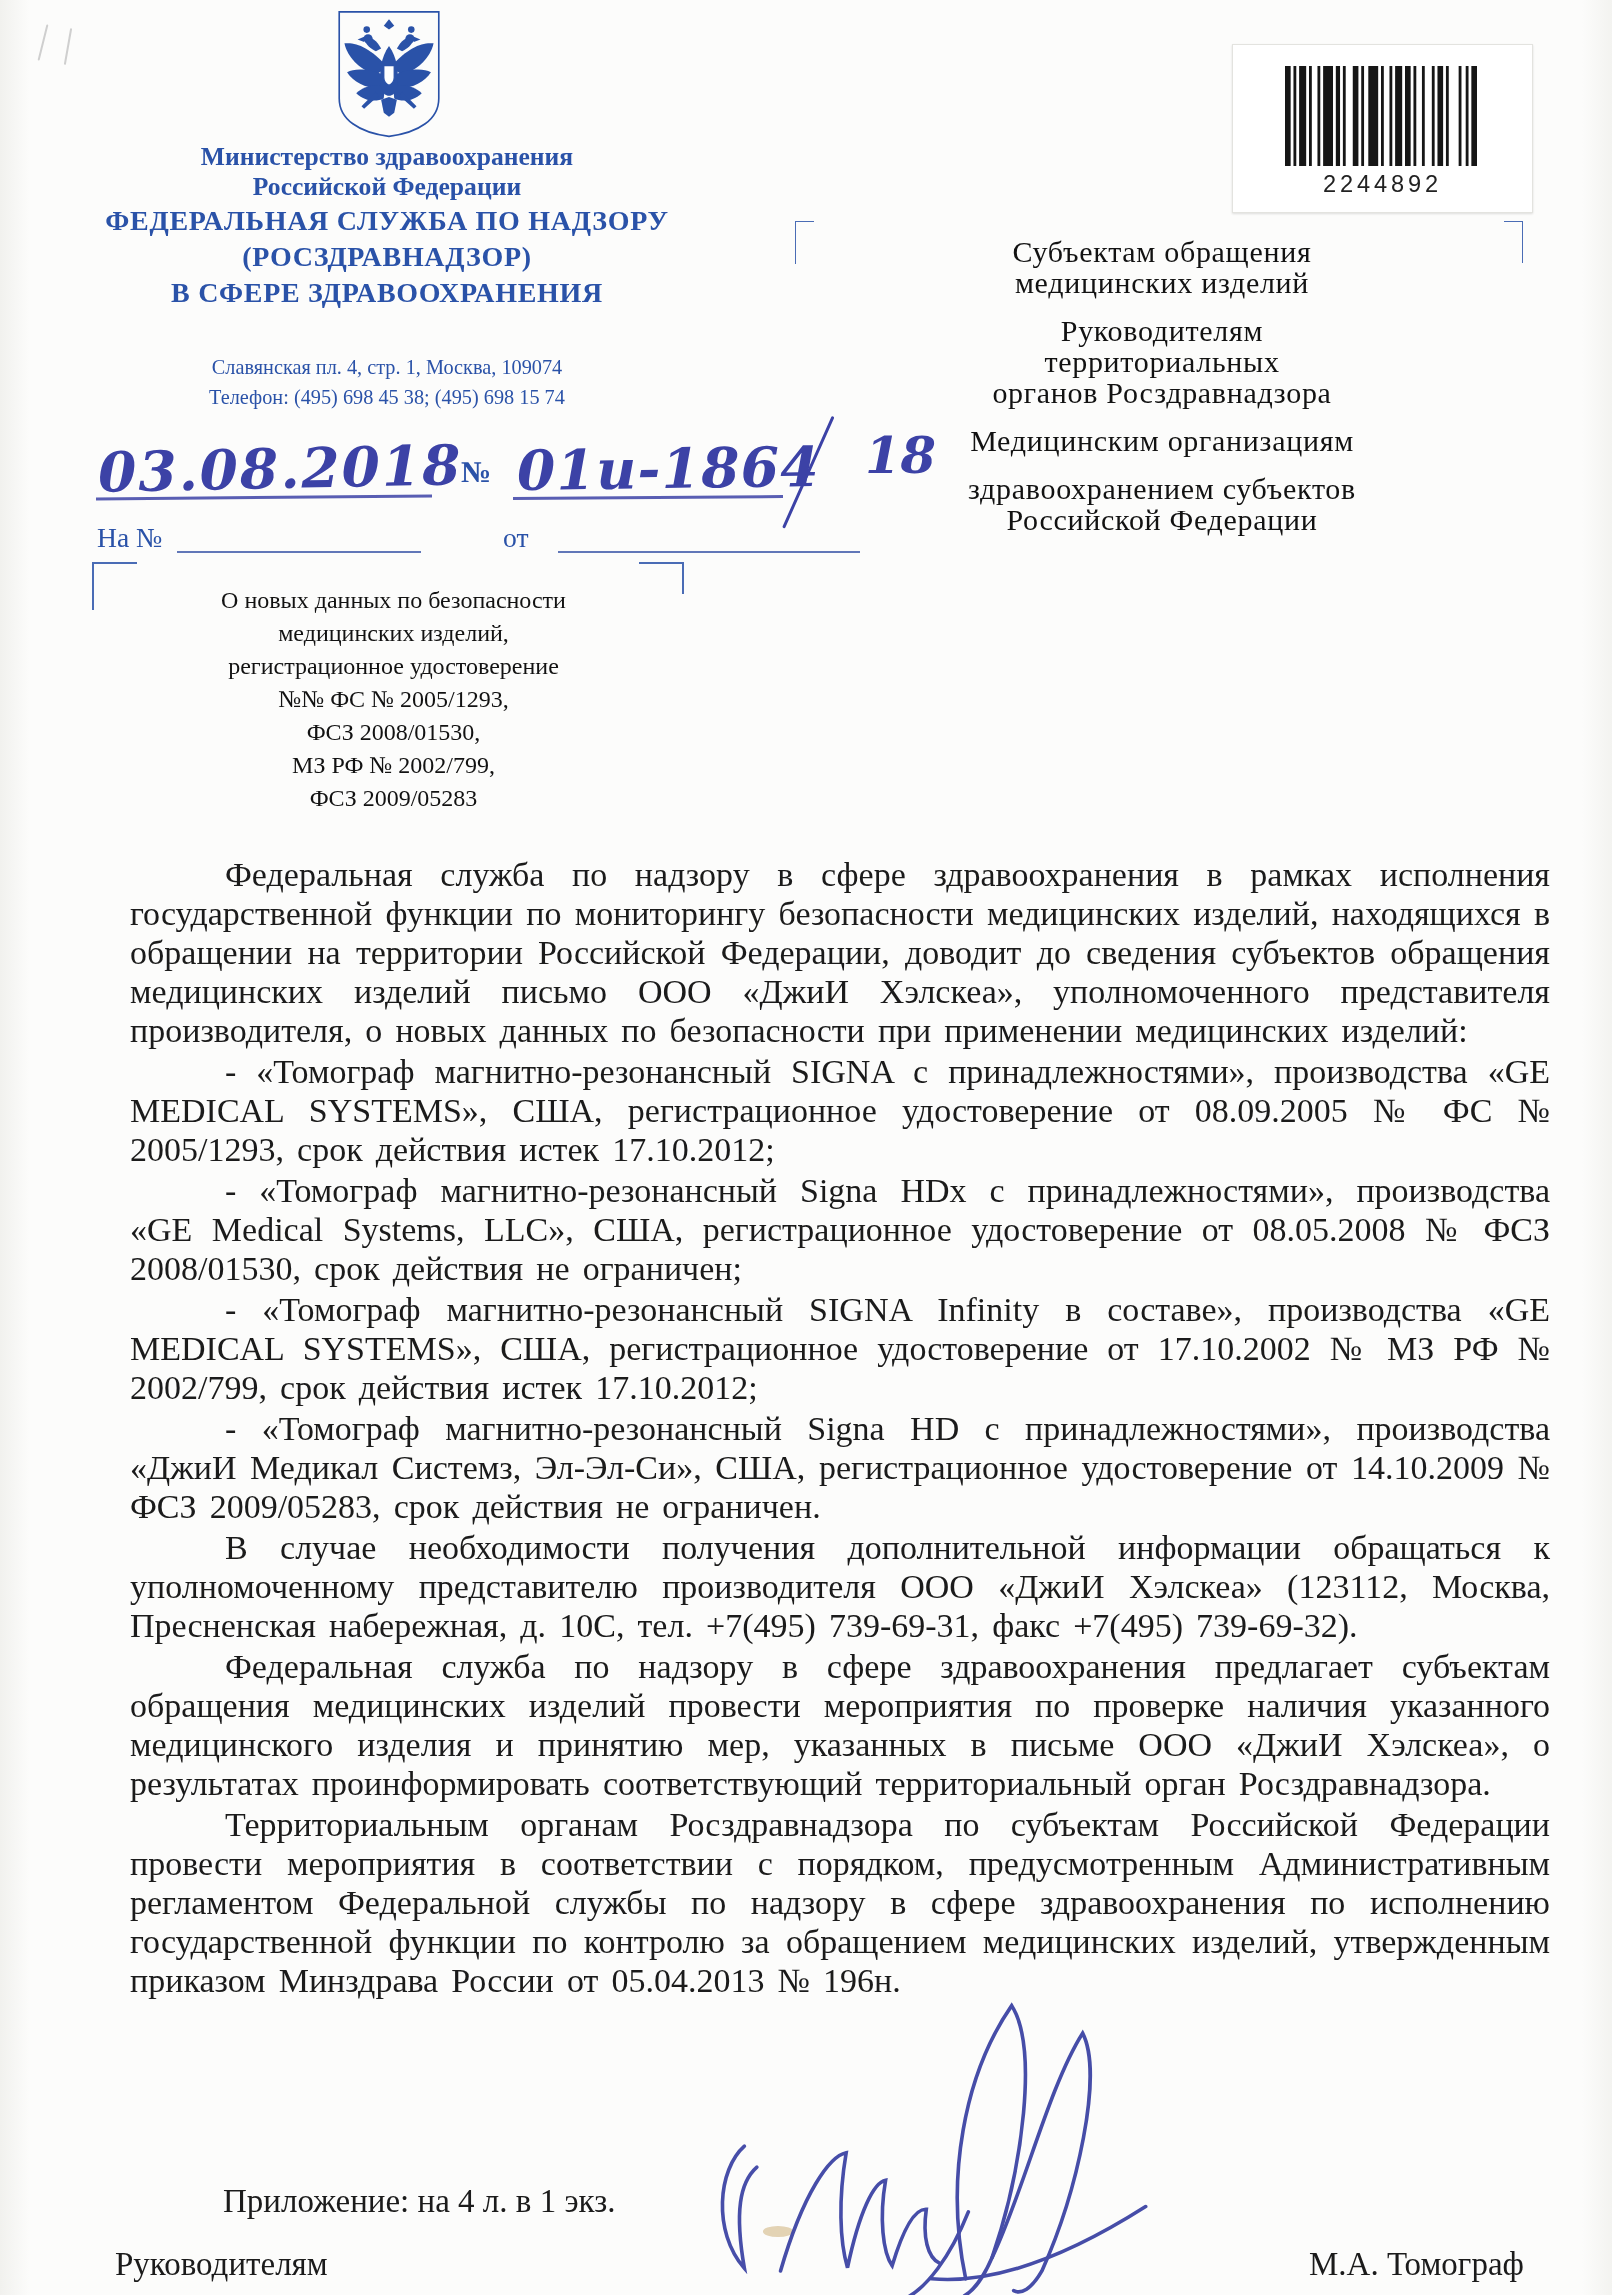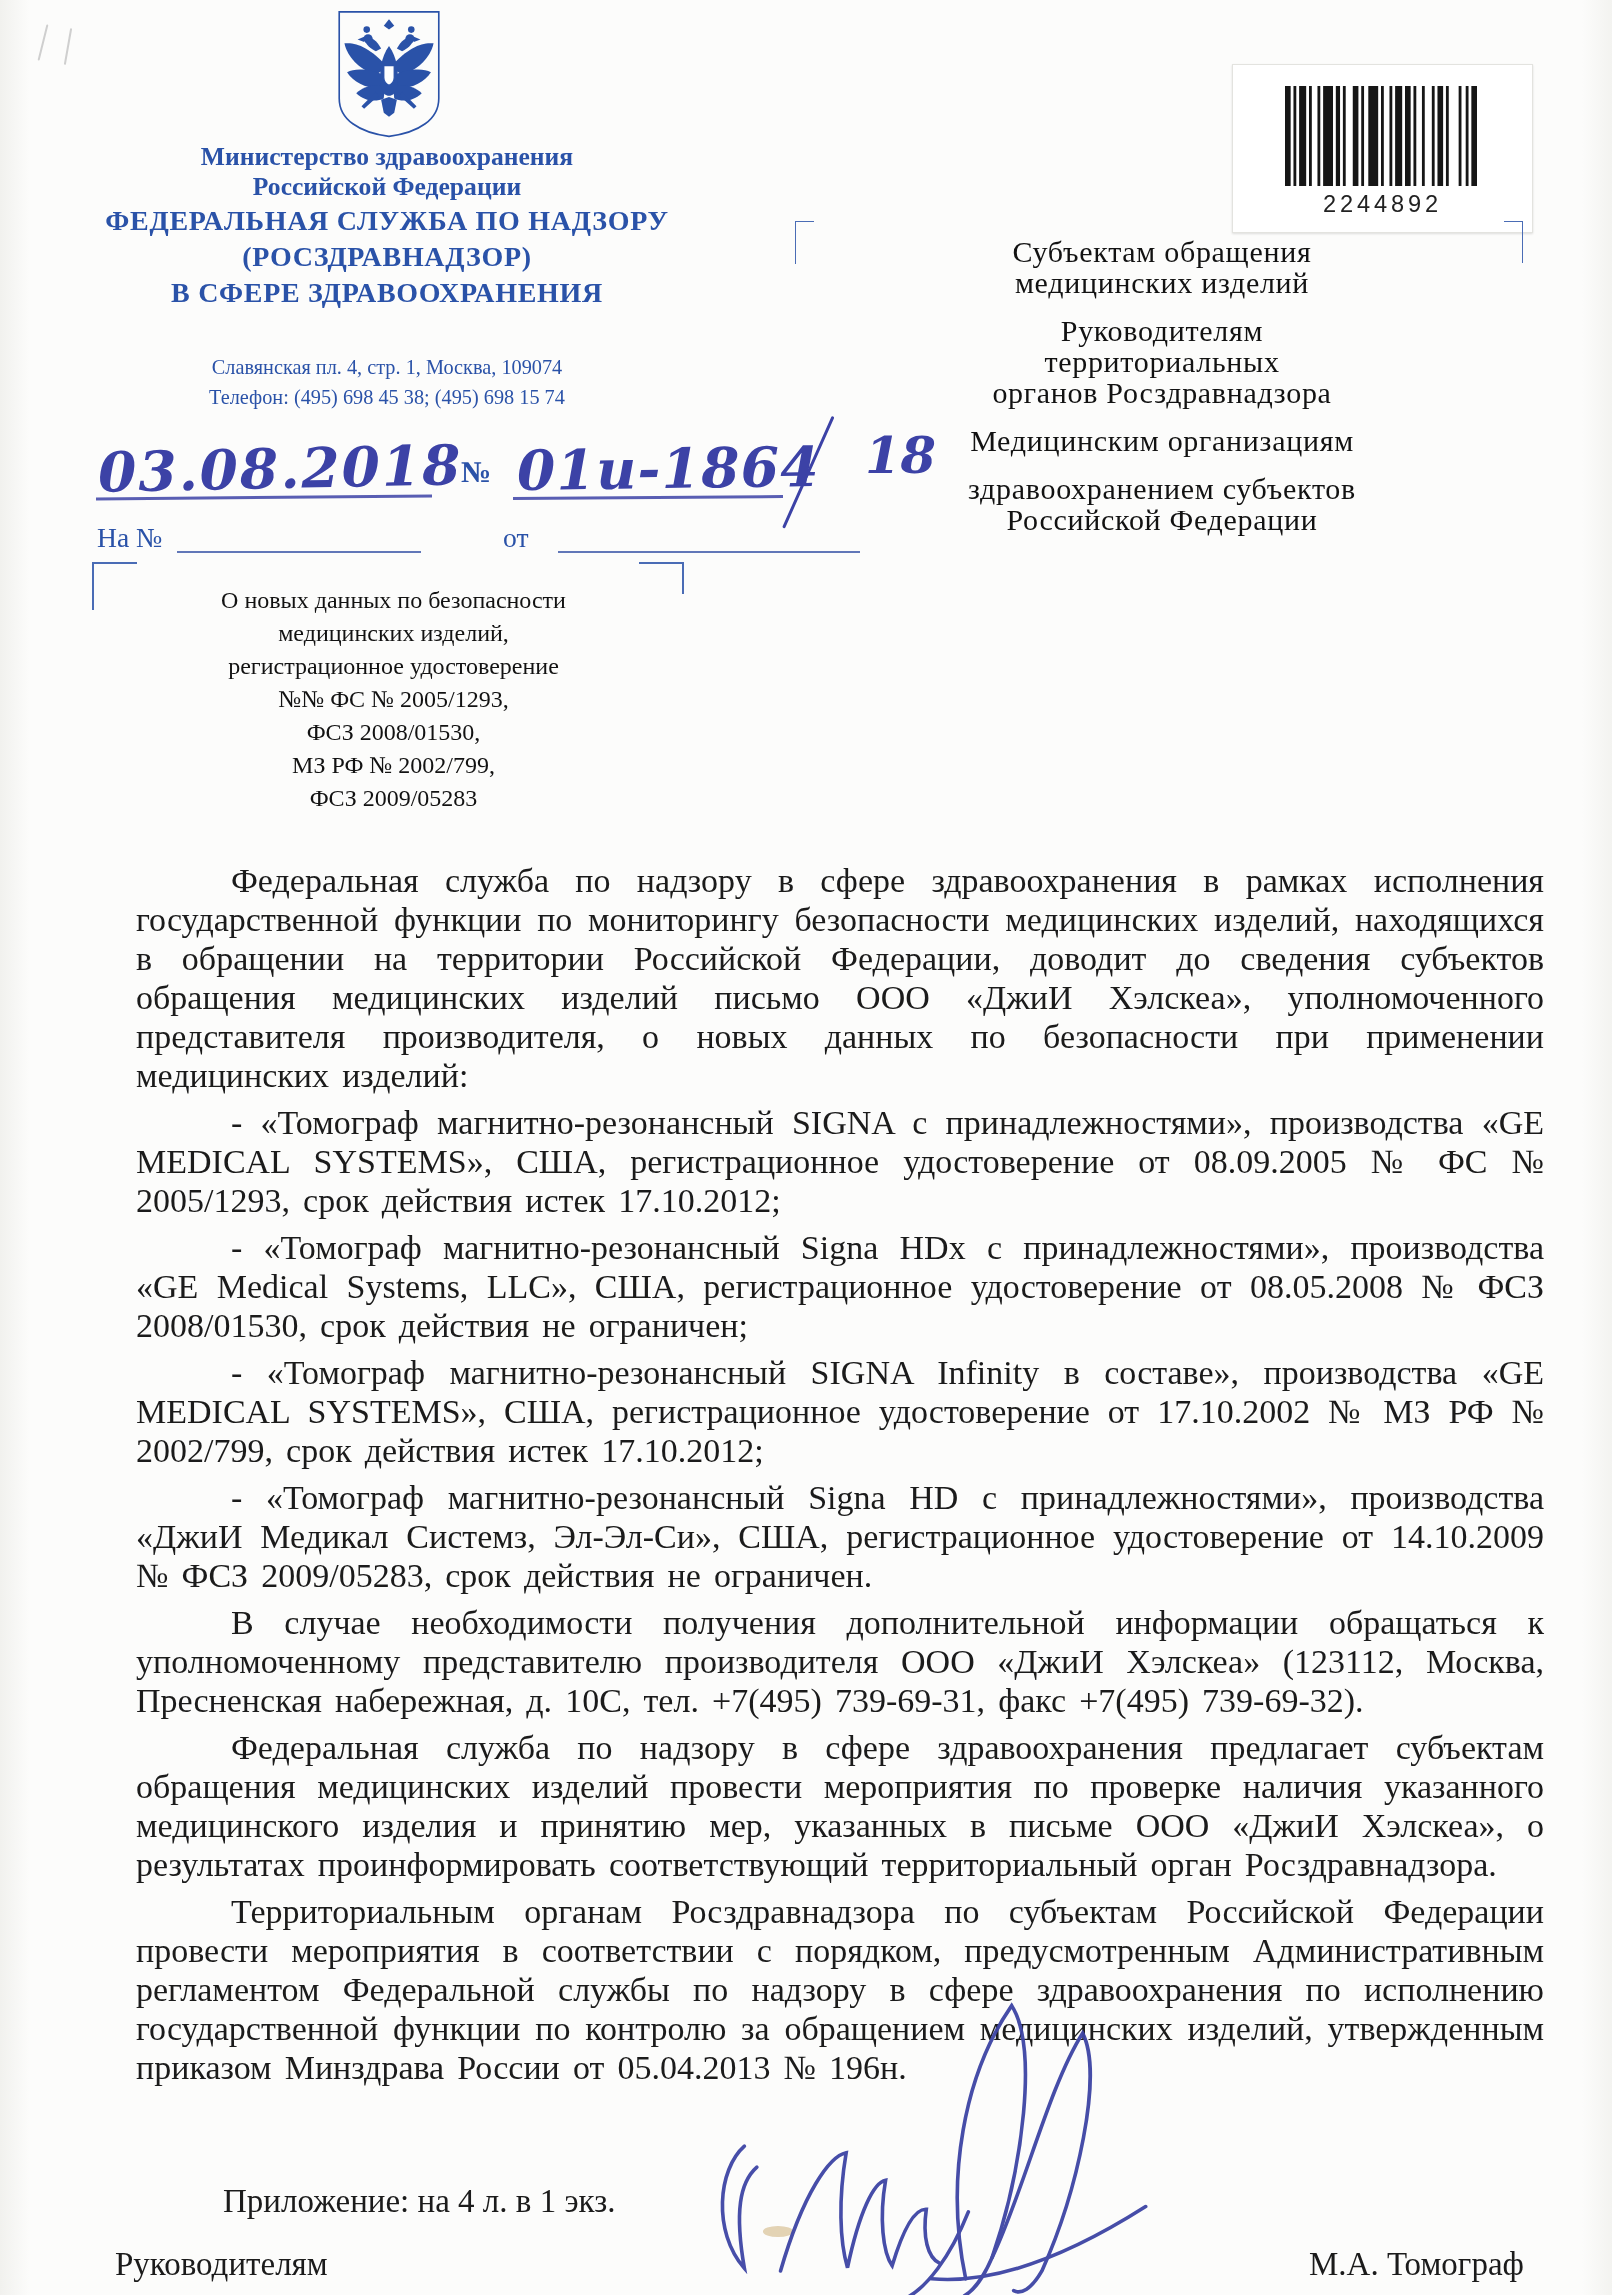--- a/index.html
+++ b/index.html
@@ -37,29 +37,29 @@
   .br-tr{border-right:2px solid #4a6cb5;border-top:2px solid #4a6cb5;}
 
   
   .subject{left:105px;top:584px;width:577px;font-size:24px;line-height:33px;text-align:center;color:#121212;}
 
   
   .recipients{left:814px;top:236px;width:696px;text-align:center;font-size:30px;line-height:31px;letter-spacing:0.7px;color:#121212;}
   .recipient-group{margin-bottom:17px;}
 
   
-  .barcode-label{left:1232px;top:64px;width:299px;height:167px;background:#ffffff;
+  .barcode-label{left:1232px;top:44px;width:299px;height:167px;background:#ffffff;
                  border:0.7px solid #e3e3df;box-shadow:0 1.3px 2px rgba(0,0,0,0.12);}
   .barcode-bars{position:absolute;left:52px;top:21px;width:192px;height:100px;}
   .barcode-number{position:absolute;left:0;top:126px;width:100%;text-align:center;
                   font-family:"Liberation Sans",sans-serif;font-size:23.6px;letter-spacing:3.9px;color:#222;}
 
   
   .body-text{left:128px;top:853px;width:1424px;font-size:34px;line-height:39px;text-align:justify;word-spacing:4.6px;}
-  .body-text p{margin:8px;text-indent:95px;}
+  .body-text p{margin:2px;text-indent:95px;}
 
   .attachment{left:223px;top:2183px;font-size:33px;}
   .signer-position{left:115px;top:2246px;font-size:33px;}
   .signer-name{left:1309px;top:2246px;width:276px;font-size:33px;}
 
   .pencil{width:2px;height:37px;background:#9a9a9a;opacity:.45;border-radius:1.3px;}
   .smudge{left:763px;top:2226px;width:30px;height:10.5px;background:#c9a96e;opacity:.5;border-radius:50%;}
 </style>
 </head>
 <body>

